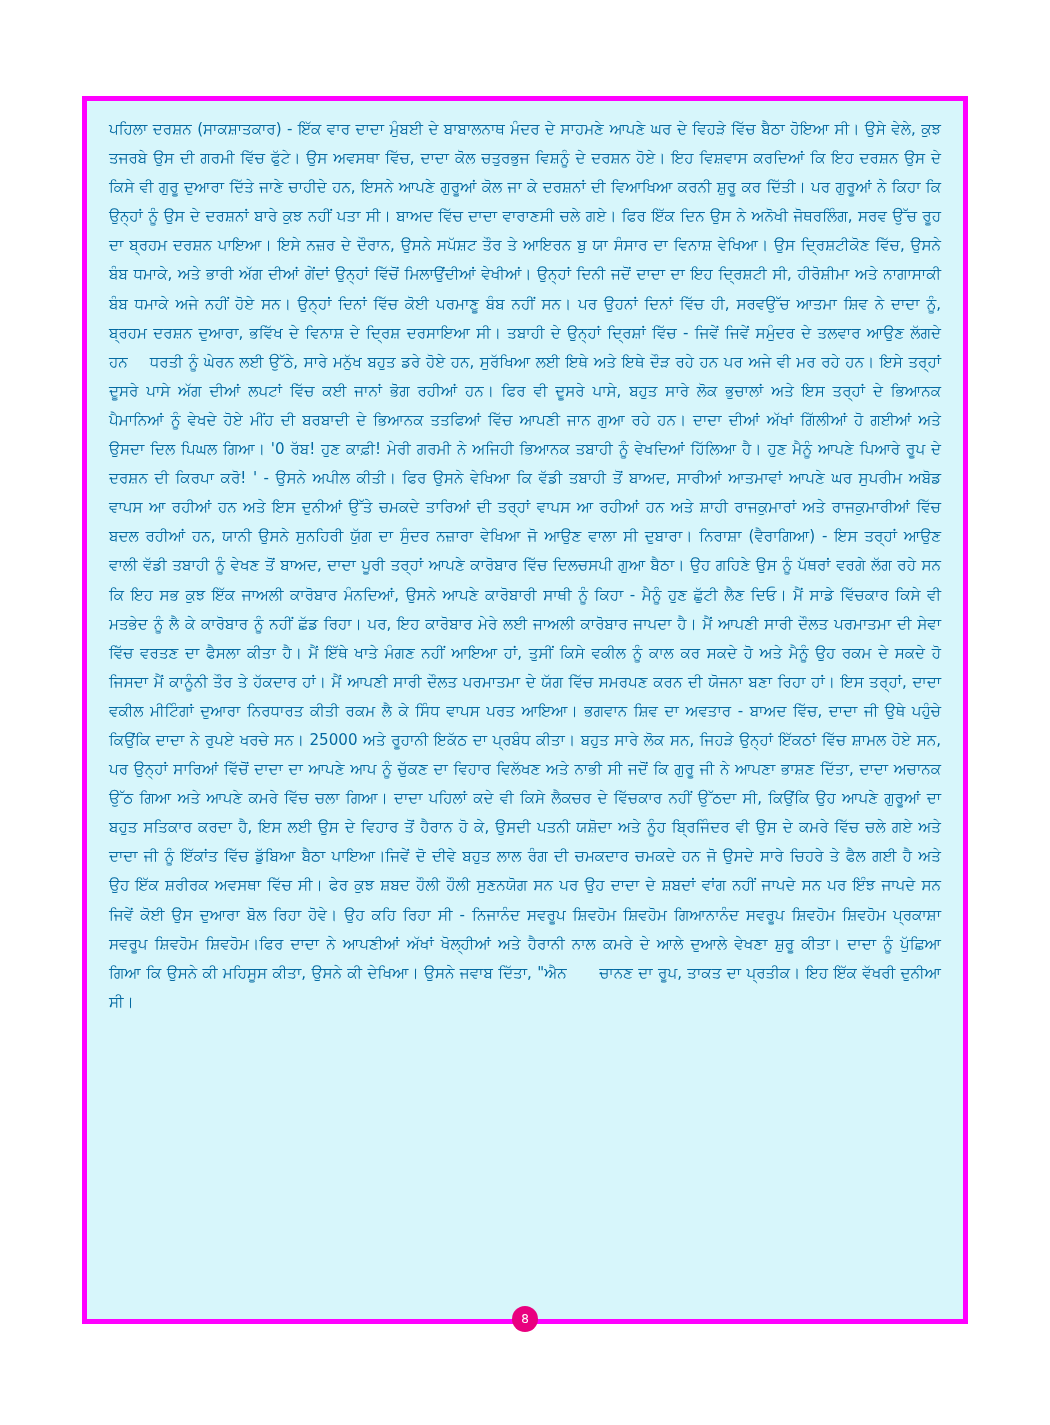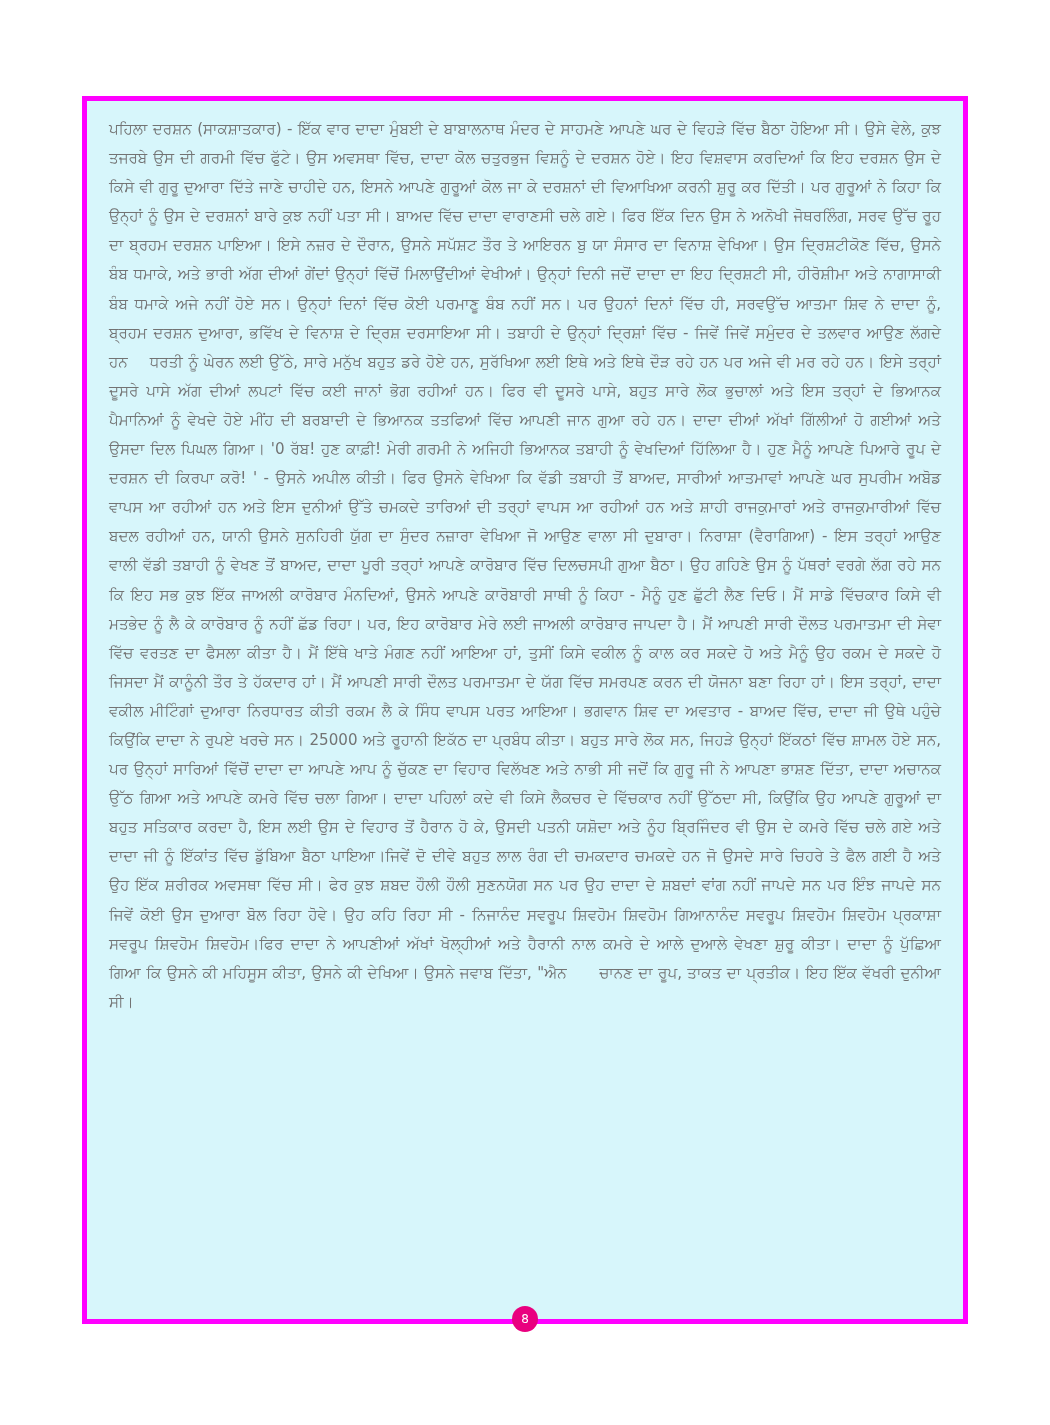--- a/index.html
+++ b/index.html
@@ -30,21 +30,21 @@
     bottom: 0;
     background: #d7f6fb;
     padding: 14px 22px 30px 22px;
     box-sizing: border-box;
     overflow: hidden;
   }
   .body-text {
     font-family: "DejaVu Sans", sans-serif;
     font-size: 15.1px;
     line-height: 29.1px;
-    color: #737373;
+    color: #0369a1;
     text-align: justify;
     text-justify: inter-word;
     word-spacing: 0.5px;
     white-space: pre-wrap;
     hyphens: none;
   }
   .page-number-wrap {
     position: absolute;
     left: 0;
     right: 0;

